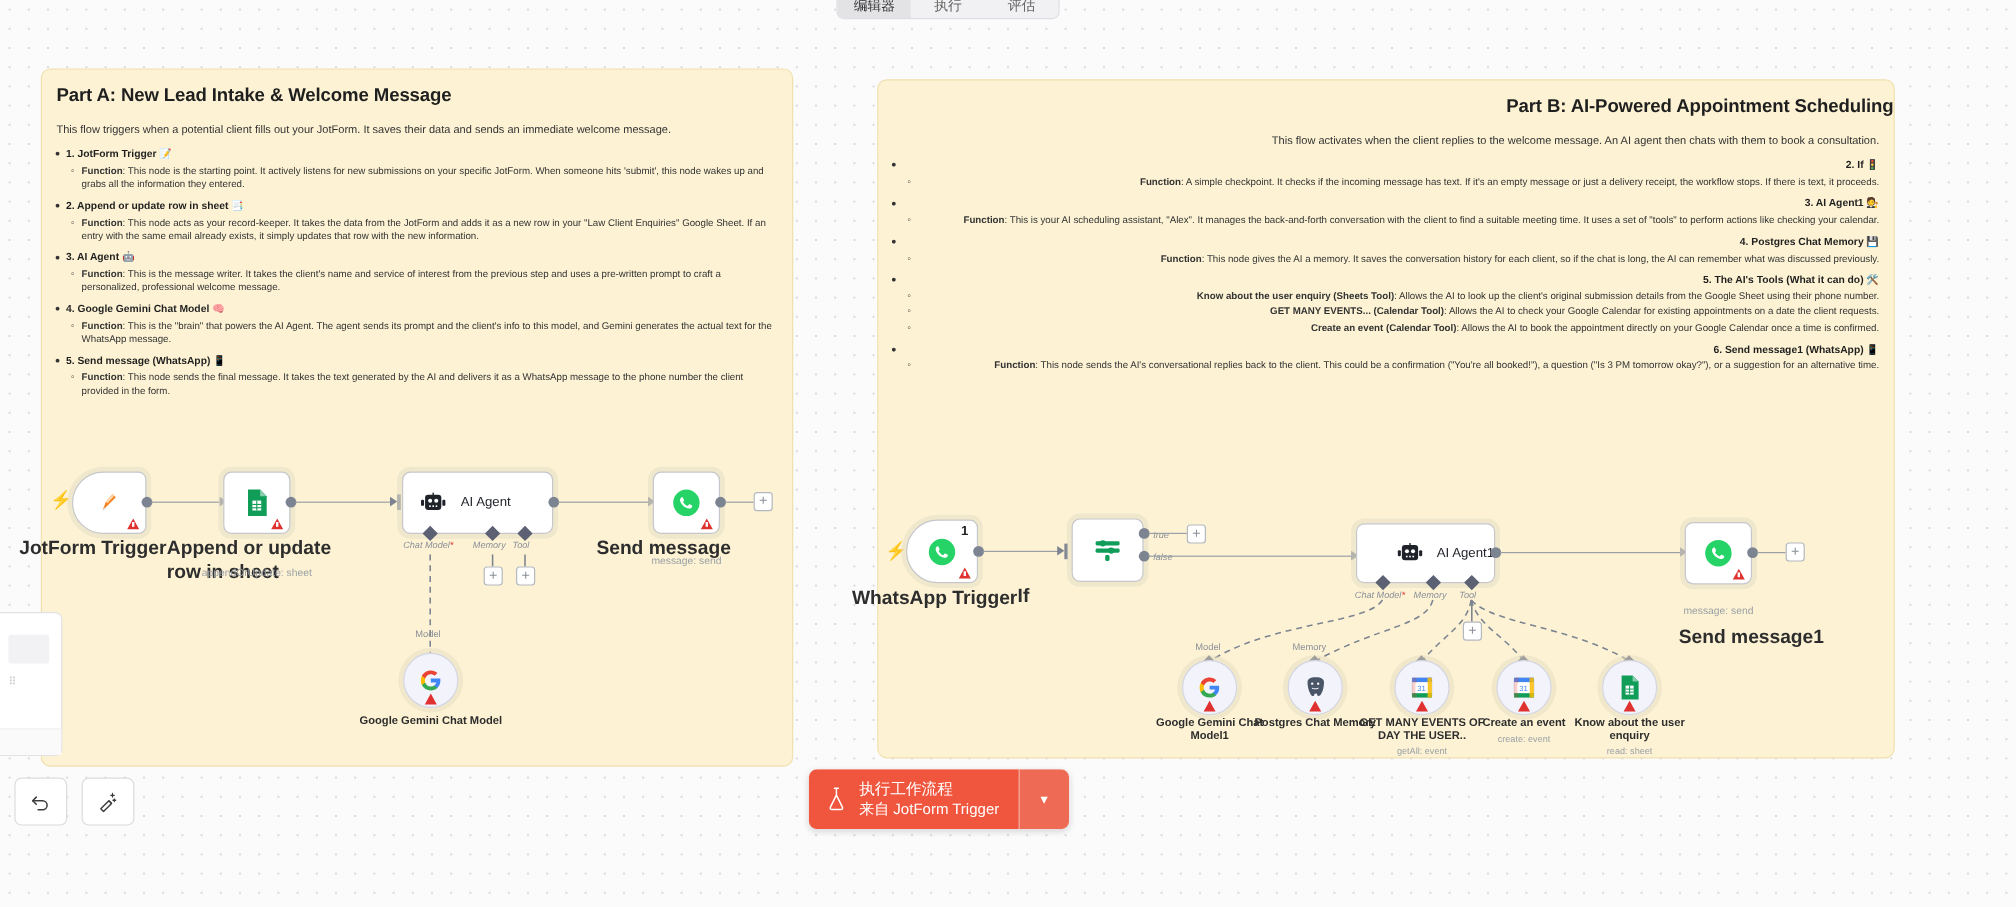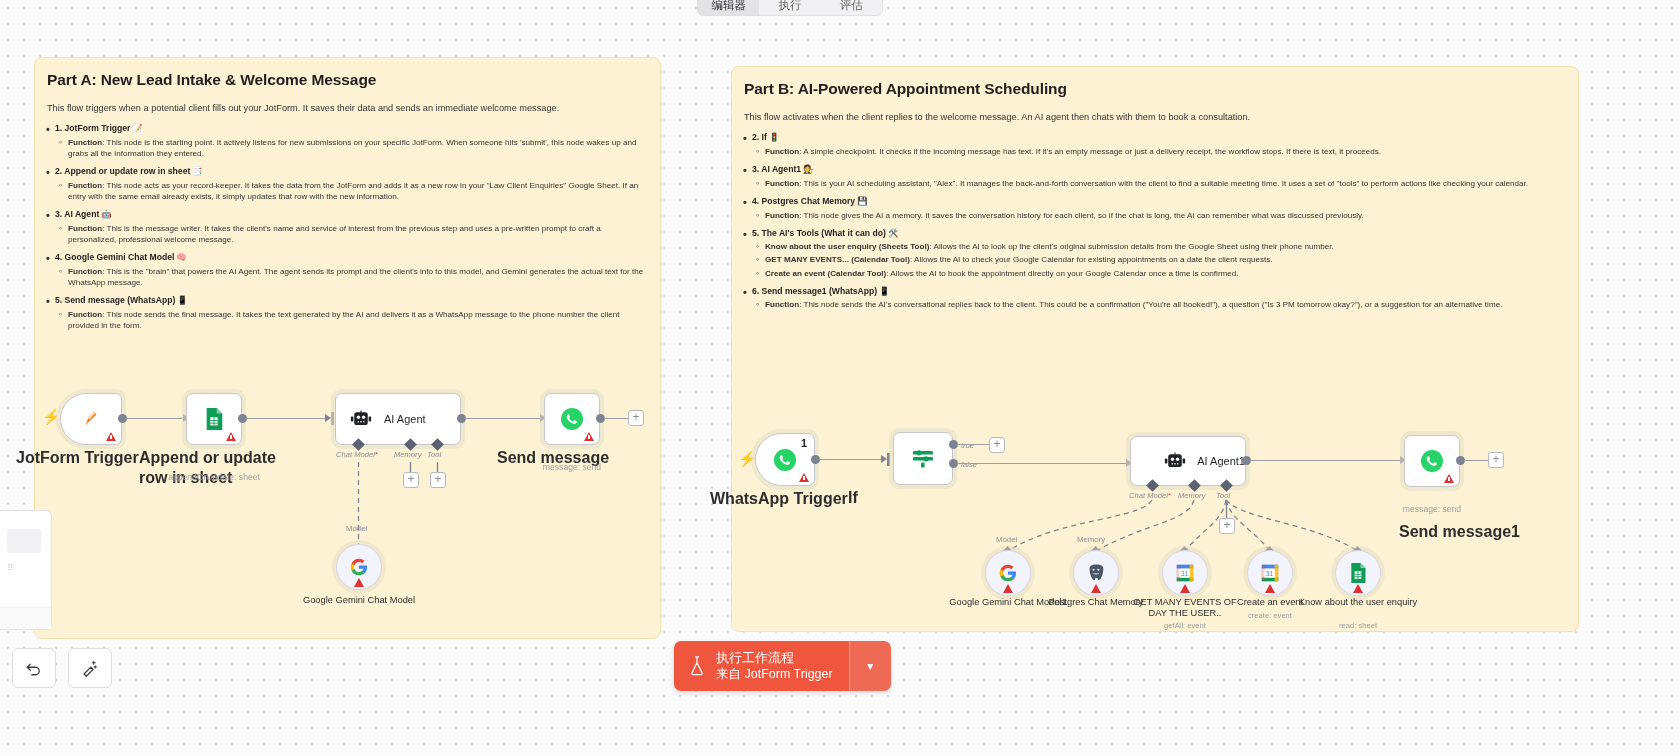--- a/index.html
+++ b/index.html
@@ -36,21 +36,21 @@
   .tabstrip .tab.active { background: #e3e3e6; color: #333; }
 
   
   .note {
     position: absolute;
     background: #fdf3d4;
     border: 1px solid #f0e0ae;
     border-radius: 8px;
   }
   .note.partA { left: 34px; top: 57px; width: 627px; height: 582px; }
-  .note.partB { left: 731px; top: 66px; width: 848px; height: 566px; }
+  .note.partB { left: 731px; top: 66px; width: 848px; height: 566px; text-align: right; }
 
   .note h2 {
     font-size: 15.5px; font-weight: bold; color: #1f1f1f;
     margin: 13px 0 0 12px; letter-spacing: -0.1px;
   }
   .note .intro {
     font-size: 9.2px; color: #333; margin: 13px 12px 0 12px; line-height: 1.35;
   }
   .note ul { list-style: none; margin: 9px 12px 0 20px; }
   .note li.step { margin-bottom: 7px; }
@@ -142,21 +142,21 @@
   }
   .subnode .warn {
     position: absolute; left: 50%; margin-left: -5px; bottom: 2px;
     width: 0; height: 0;
     border-left: 5px solid transparent;
     border-right: 5px solid transparent;
     border-bottom: 9px solid #e03131;
   }
   .sublabel {
     position: absolute; width: 120px; text-align: center;
-    font-size: 9.3px; font-weight: normal; color: #2d2d2d; line-height: 1.2;
+    font-size: 9.3px; font-weight: bold; color: #2d2d2d; line-height: 1.2;
   }
   .subsub {
     position: absolute; width: 120px; text-align: center;
     font-size: 7.6px; color: #9aa0a6;
   }
   .edgelbl {
     position: absolute; font-size: 7.8px; color: #8a8f99;
   }
 
   svg.links { position: absolute; overflow: visible; pointer-events: none; }

